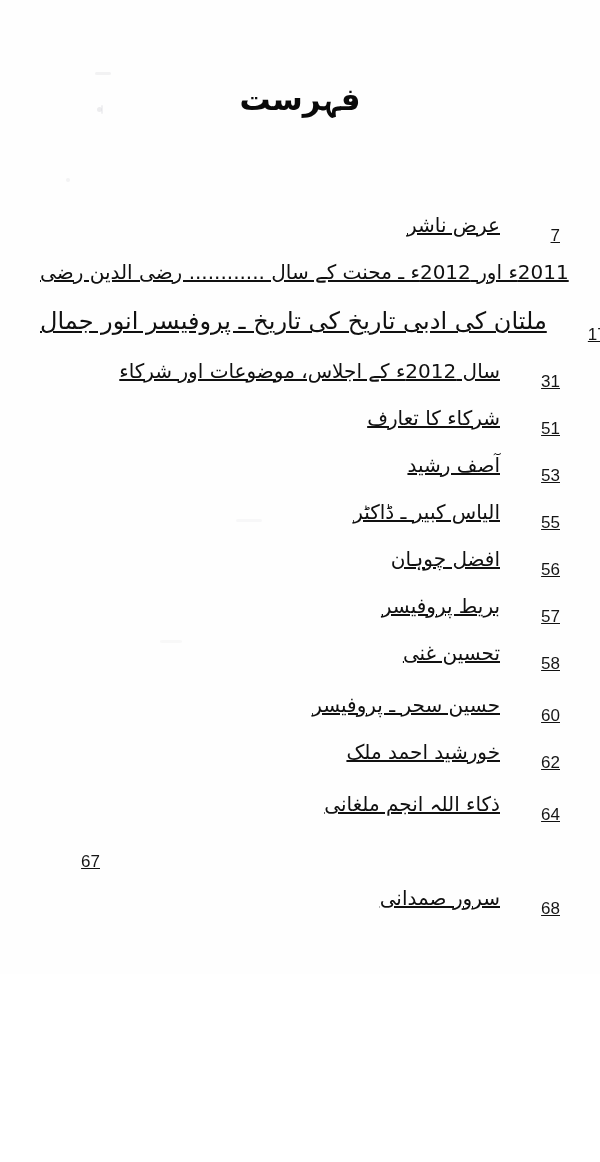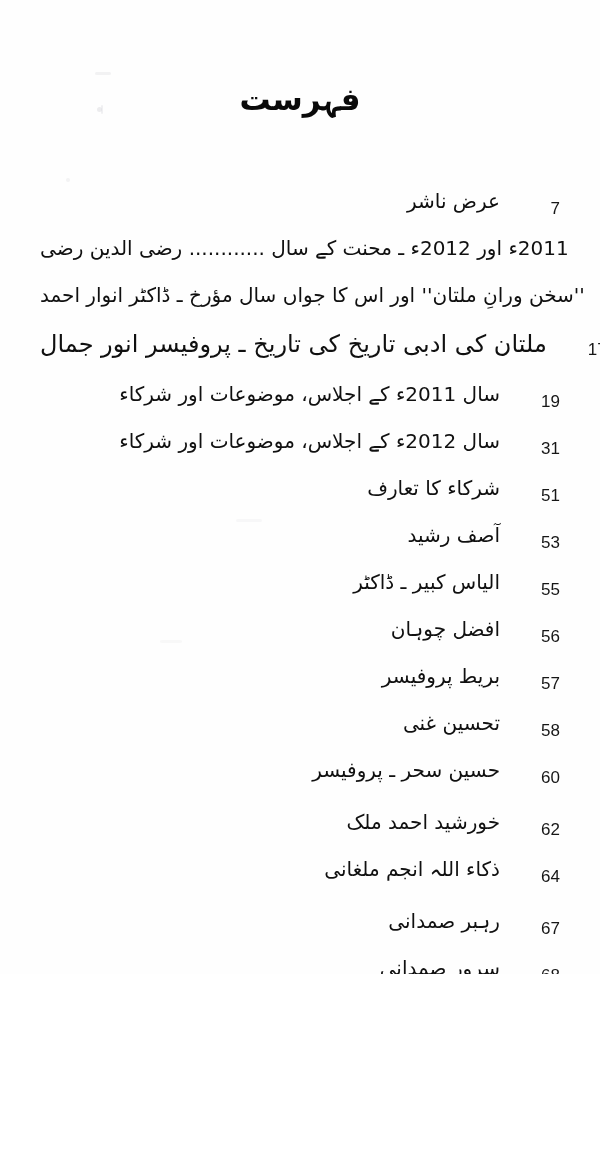--- a/index.html
+++ b/index.html
@@ -58,23 +58,24 @@
     position: absolute;
     top: 190px;
     left: 40px;
     width: 520px;
   }
 
   .toc-row {
     position: relative;
     display: flex;
     flex-direction: row-reverse;
-    align-items: flex-start;
+    align-items: flex-end;
     height: 47px;
     direction: rtl;
+    text-decoration: underline;
   }
   
   .toc-row.tall { height: 52px; }
 
   .entry-title {
     flex: 1 1 auto;
     text-align: left;          
     direction: rtl;
     font-family: "DejaVu Sans", "Liberation Sans", sans-serif;
     font-size: 20px;
@@ -122,34 +123,26 @@
     <div class="toc-row">
       <div class="entry-title">عرض ناشر</div>
       <div class="page-num">7</div>
     </div>
 
     <div class="toc-row">
       <div class="entry-title sm">2011ء اور 2012ء ـ محنت کے سال ............ رضی الدین رضی</div>
       <div class="page-num">9</div>
     </div>
 
-    <div class="toc-row">
-      <div class="entry-title sm">''سخن ورانِ ملتان'' اور اس کا جواں سال مؤرخ ـ ڈاکٹر انوار احمد</div>
-      <div class="page-num">13</div>
-    </div>
 
     <div class="toc-row tall">
       <div class="entry-title big">ملتان کی ادبی تاریخ کی تاریخ ـ پروفیسر انور جمال</div>
       <div class="page-num">17</div>
     </div>
 
-    <div class="toc-row">
-      <div class="entry-title">سال 2011ء کے اجلاس، موضوعات اور شرکاء</div>
-      <div class="page-num">19</div>
-    </div>
 
     <div class="toc-row">
       <div class="entry-title">سال 2012ء کے اجلاس، موضوعات اور شرکاء</div>
       <div class="page-num">31</div>
     </div>
 
     <div class="toc-row">
       <div class="entry-title">شرکاء کا تعارف</div>
       <div class="page-num">51</div>
     </div>
@@ -189,21 +182,20 @@
       <div class="page-num">62</div>
     </div>
 
     <div class="toc-row tall">
       <div class="entry-title">ذکاء اللہ انجم ملغانی</div>
       <div class="page-num">64</div>
     </div>
 
 
     <div class="toc-row">
-      <div class="entry-title">رہبر صمدانی</div>
       <div class="page-num">67</div>
     </div>
 
     <div class="toc-row">
       <div class="entry-title">سرور صمدانی</div>
       <div class="page-num">68</div>
     </div>
 
   </div>
 </div>

